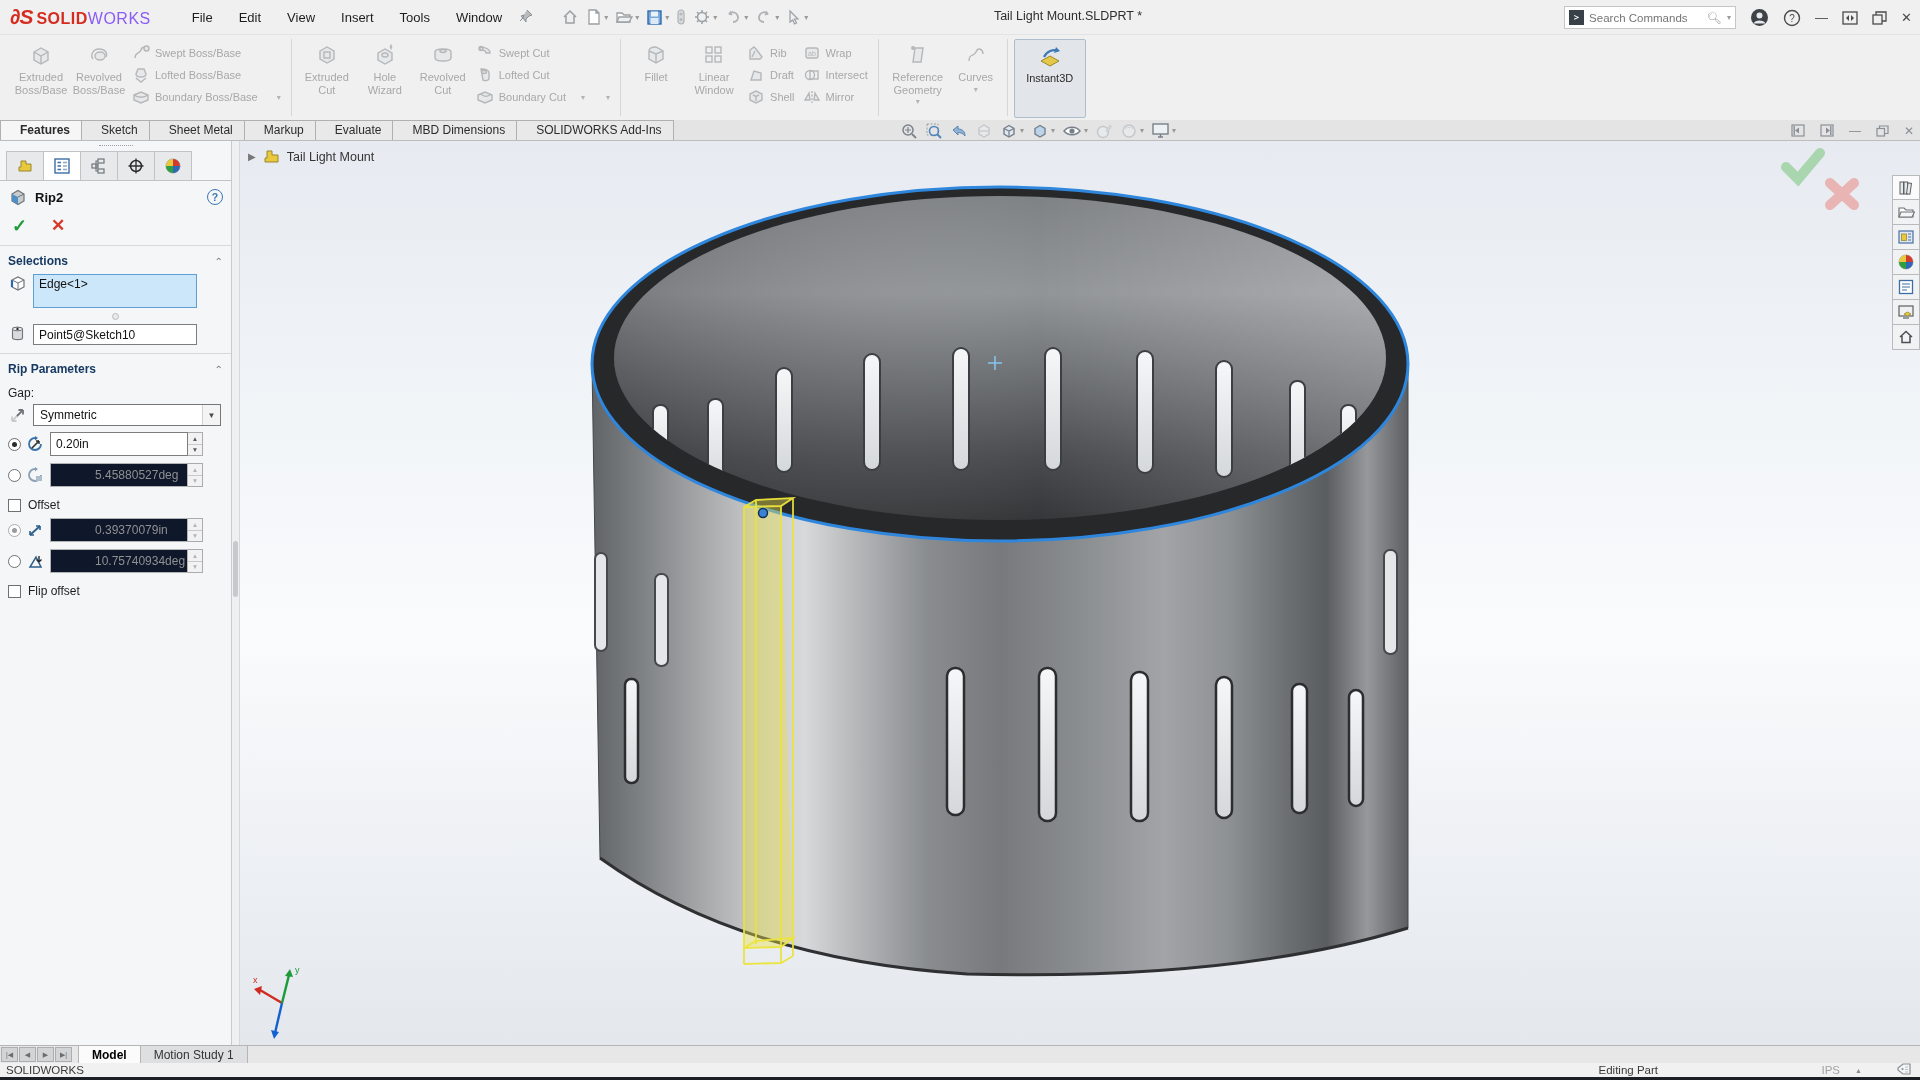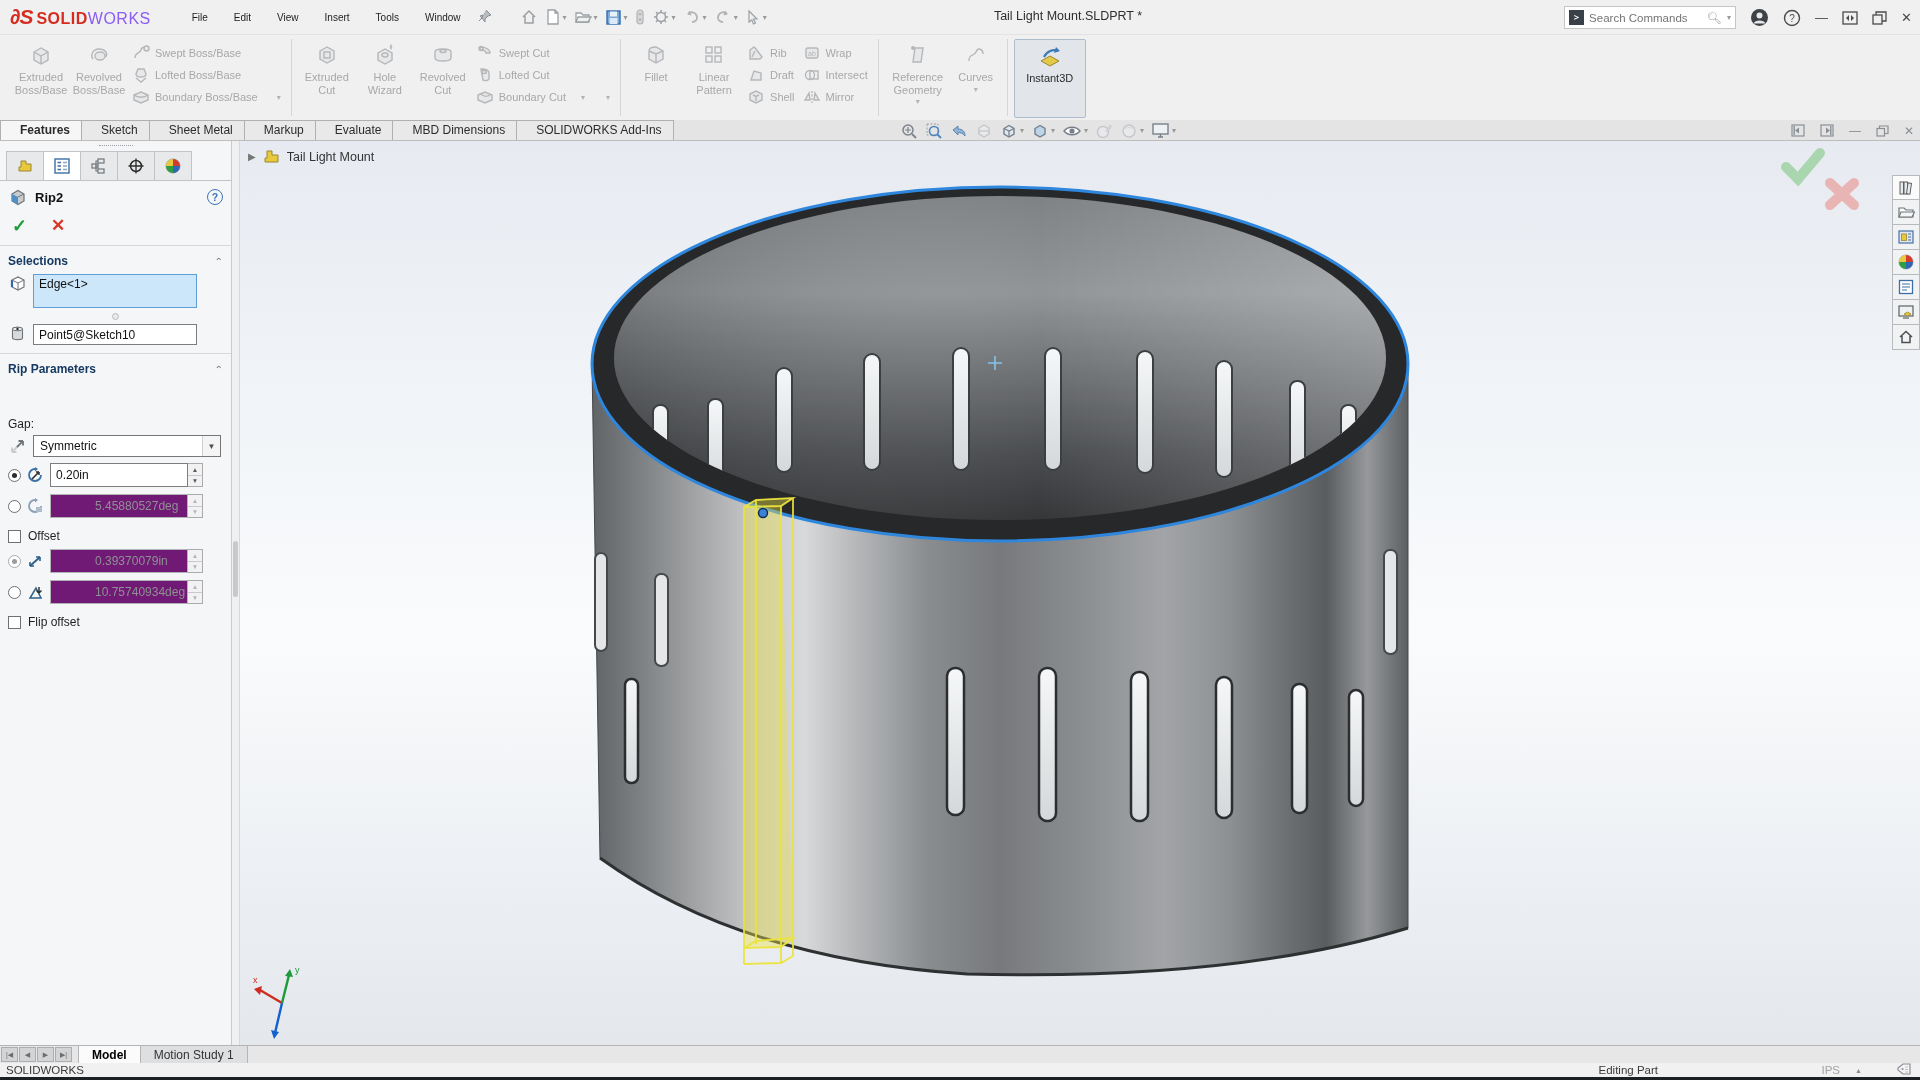--- a/index.html
+++ b/index.html
@@ -6,21 +6,21 @@
   html,body { width:1920px; height:1080px; overflow:hidden; font-family:"Liberation Sans", sans-serif; background:#f0f0f1; }
   .app { position:relative; width:1920px; height:1080px; display:flex; flex-direction:column; }
 
   
   .titlebar { height:35px; background:#f0f0f1; display:flex; align-items:center; position:relative; border-bottom:1px solid #e3e3e4; flex:0 0 35px; }
   .logo { display:flex; align-items:baseline; margin-left:10px; cursor:default; }
   .logo .swoosh { color:#d62b1f; font-size:21px; font-weight:bold; font-style:italic; letter-spacing:-1px; margin-right:4px; }
   .logo .b1 { color:#d62b1f; font-weight:bold; font-size:16px; letter-spacing:.5px; }
   .logo .b2 { color:#8b5cf6; font-weight:normal; font-size:16px; letter-spacing:.5px; }
   .menus { display:flex; margin-left:28px; gap:0; }
-  .menus .mi { font-size:10px; color:#1d1d1d; padding:4px 13px; }
+  .menus .mi { font-size:13px; color:#1d1d1d; padding:4px 13px; }
   .pin { margin-left:4px; color:#8a8f94; font-size:14px; }
   .qtools { display:flex; align-items:center; margin-left:26px; gap:3px; }
   .qt { display:flex; align-items:center; padding:2px 2px; border-radius:2px; }
   .qt svg { display:block; }
   .qt .dd { font-size:8px; color:#9a9a9a; margin-left:2px; }
   .doc-title { position:absolute; left:1068px; top:9px; transform:translateX(-50%); font-size:12.5px; color:#2e2e2e; white-space:nowrap; }
   .tb-right { position:absolute; right:8px; top:0; height:35px; display:flex; align-items:center; gap:14px; }
   .searchbox { width:172px; height:23px; background:#fff; border:1px solid #c6c6c6; display:flex; align-items:center; padding:0 4px; gap:5px; }
   .searchbox .slogo { width:15px; height:15px; background:#3a4047; color:#fff; font-size:9px; font-weight:bold; display:flex; align-items:center; justify-content:center; }
   .searchbox input { border:none; outline:none; flex:1; font-size:11.5px; color:#555; font-family:"Liberation Sans",sans-serif; background:transparent; min-width:10px;}
@@ -74,36 +74,36 @@
   .cancel { color:#d63a2c; font-size:17px; font-weight:bold; }
   .sec-head { display:flex; align-items:center; padding:8px 8px 4px 8px; }
   .sec-head .t { font-weight:bold; color:#173a63; font-size:12px; flex:1; }
   .sec-head .ch { color:#6f757b; font-size:10px; }
   .selrow { display:flex; align-items:flex-start; gap:6px; padding:2px 8px; }
   .selbox { width:164px; min-height:34px; background:#cde7fa; border:1.6px solid #5f9fd6; font-size:12px; color:#111; padding:2px 5px; }
   .txtbox { width:164px; height:21px; background:#fff; border:1px solid #7c7d7f; font-size:12px; color:#111; padding:1px 5px; display:flex; align-items:center; }
   .dotgrip { display:flex; justify-content:center; padding:3px 0 2px 0; }
   .dotgrip i { width:7px; height:7px; border-radius:50%; background:#e8e9ea; border:1px solid #b9babc; }
   .divider { height:1px; background:#d7d8da; margin:6px 0 0 0; }
-  .lbl { padding:6px 8px 2px 8px; color:#1e1e1e;margin-top:31px; }
+  .lbl { padding:6px 8px 2px 8px; color:#1e1e1e; }
   .gaprow { display:flex; align-items:center; gap:6px; padding:2px 8px; }
   .combo { width:188px; height:22px; background:#fff; border:1px solid #767779; display:flex; align-items:center; }
   .combo .cv { flex:1; padding:0 6px; font-size:12px; color:#111; }
   .combo .ca { width:18px; align-self:stretch; display:flex; align-items:center; justify-content:center; color:#4b4b4b; font-size:8px; border-left:1px solid #d0d0d0; background:#f4f4f5;}
   .paramrow { display:flex; align-items:center; gap:5px; padding:4px 8px 3px 8px; }
   .radio { width:13px; height:13px; border-radius:50%; border:1px solid #6f7072; background:#fff; position:relative; flex:0 0 13px;}
   .radio.on::after { content:""; position:absolute; left:3px; top:3px; width:5px; height:5px; border-radius:50%; background:#2c2c2c; }
   .radio.dis { border-color:#a9aaac; }
   .radio.dis::after { background:#9a9b9d; }
   .spin { display:flex; align-items:stretch; }
   .spin .fld { width:138px; height:24px; background:#fff; border:1px solid #7c7d7f; font-size:12px; color:#111; padding:0 5px; display:flex; align-items:center; }
   .spin .arr { width:15px; display:flex; flex-direction:column; border:1px solid #ababad; border-left:none; }
   .spin .arr span { flex:1; font-size:6.5px; color:#5b5b5b; display:flex; align-items:center; justify-content:center; background:#f2f2f3; }
   .spin .arr span:first-child { border-bottom:1px solid #c9c9cb; }
-  .spin.dis .fld { background:#701a75; color:#8f9092; border-color:#b2b3b5;padding-left:44px; }
+  .spin.dis .fld { background:#0f172a; color:#8f9092; border-color:#b2b3b5;padding-left:44px; }
   .spin.dis .arr span { color:#b4b5b7; }
   .chkrow { display:flex; align-items:center; gap:7px; padding:8px 8px 2px 8px; color:#1e1e1e; }
   .chk { width:13px; height:13px; border:1px solid #6f7072; background:#fff; flex:0 0 13px; }
 
   
   .vsplit { width:8px; flex:0 0 8px; background:#eef0f2; border-right:1px solid #d6d8da; position:relative; }
   .vsplit .grip { position:absolute; top:400px; left:1px; width:5px; height:56px; background:#c7cacd; border-radius:3px; }
 
   
   .viewport { flex:1; position:relative; overflow:hidden; background:linear-gradient(180deg,#e7ebf1 0%, #f3f6f9 35%, #fafbfc 55%, #edf0f4 80%, #e4e8ed 100%); }
@@ -374,21 +374,21 @@
         <span class="ric">
             <svg width="24" height="24" viewBox="0 0 24 24">
               <g class="gicon">
                 <rect x="4" y="4" width="6" height="6"></rect>
                 <rect x="13" y="4" width="6" height="6"></rect>
                 <rect x="4" y="13" width="6" height="6"></rect>
                 <rect x="13" y="13" width="6" height="6"></rect>
               </g>
             </svg>
           </span>
-        <span class="rlb">Linear Pattern</span>
+        <span class="rlb">Linear Window</span>
       </div>
       <div class="rcol">
         <div class="rsmall">
           <svg width="18" height="18" viewBox="0 0 18 18">
               <path class="gicon2" d="M3 15 L3 6 L7 3 L9 5 L15 13 L13 15 Z"></path>
               <path class="gicon" d="M5 13 L8 7"></path>
             </svg>
           <span class="rlb">Rib</span>
         </div>
         <div class="rsmall">

